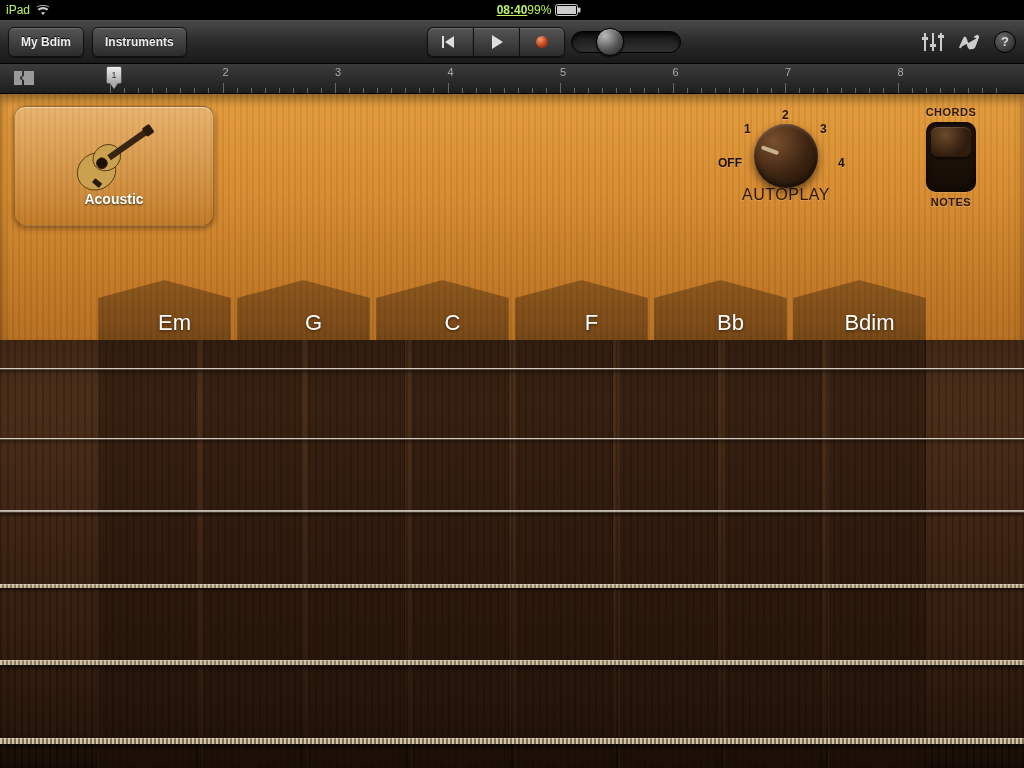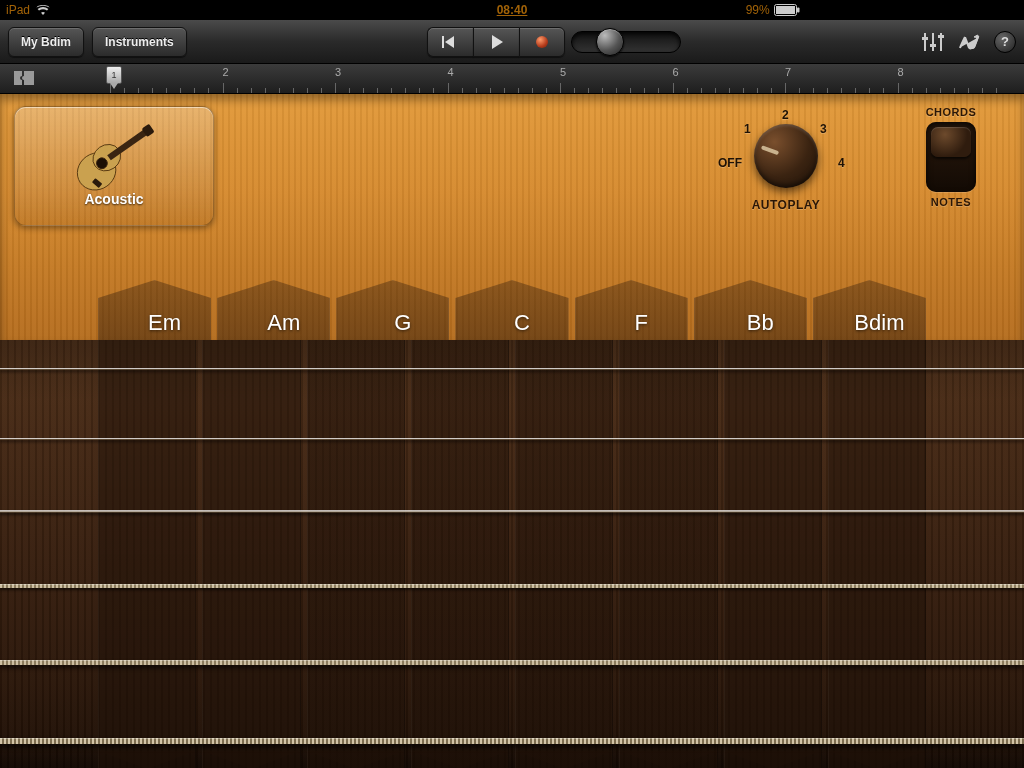--- a/index.html
+++ b/index.html
@@ -9,29 +9,29 @@
   background: #000;
   overflow: hidden;
   position: relative;
   user-select: none;
 }
 
 
 .status-bar {
   height: 20px;
   background: #000;
-  color: #a16207;
+  color: #bef264;
   display: flex;
   align-items: center;
   padding: 0 6px;
   font-size: 12px;
 }
 .status-left { flex: 1; display: flex; align-items: center; gap: 6px; }
 .status-center { flex: 0; font-weight: 600; text-decoration: underline; }
-.status-right { flex: 1; display: flex; justify-content: center; align-items: center; gap: 4px; }
+.status-right { flex: 1; display: flex; justify-content: flex-start; align-items: center; gap: 4px; }
 .wifi-icon, .battery-icon { display: inline-block; }
 .wifi-icon svg, .battery-icon svg { display: block; }
 
 
 .toolbar {
   height: 44px;
   background: linear-gradient(#4a4a4a, #2a2a2a 50%, #1a1a1a);
   border-bottom: 1px solid #000;
   display: flex;
   align-items: center;
@@ -184,22 +184,22 @@
   width: 4px; height: 18px; background: #c9b28e;
   border-radius: 2px;
   transform-origin: 50% 26px;
   transform: translateX(-50%) rotate(-70deg);
 }
 .autoplay .tick {
   position: absolute; font-size: 12px; font-weight: 700; color: #1f1205;
   text-shadow: 0 1px 0 rgba(255,255,255,0.2);
 }
 .autoplay .lbl {
-  font-size: 12px; font-weight: 700; letter-spacing: 0.5px;
-  color: #2b1706; text-shadow: 0 1px 0 rgba(255,255,255,0.2); margin-top: 12px;
+  font-size: 16px; font-weight: 400; letter-spacing: 0.5px;
+  color: #2b1706; text-shadow: 0 1px 0 rgba(255,255,255,0.2);
 }
 
 
 .mode-toggle {
   position: absolute; right: 30px; top: 12px;
   width: 86px; text-align: center;
   color: #2b1706;
 }
 .mode-toggle .switch {
   width: 50px; height: 70px; margin: 4px auto;
@@ -500,23 +500,20 @@
       <div class="thumb"></div>
     </div>
     <div class="cap">NOTES</div>
   </div>
 
   <div class="chord-area" id="chord-heads">
       <div class="chord-head">
         <span>Em</span>
       </div>
       <div class="chord-head">
-        <span>Am</span>
-      </div>
-      <div class="chord-head">
         <span>G</span>
       </div>
       <div class="chord-head">
         <span>C</span>
       </div>
       <div class="chord-head">
         <span>F</span>
       </div>
       <div class="chord-head">
         <span>Bb</span>

